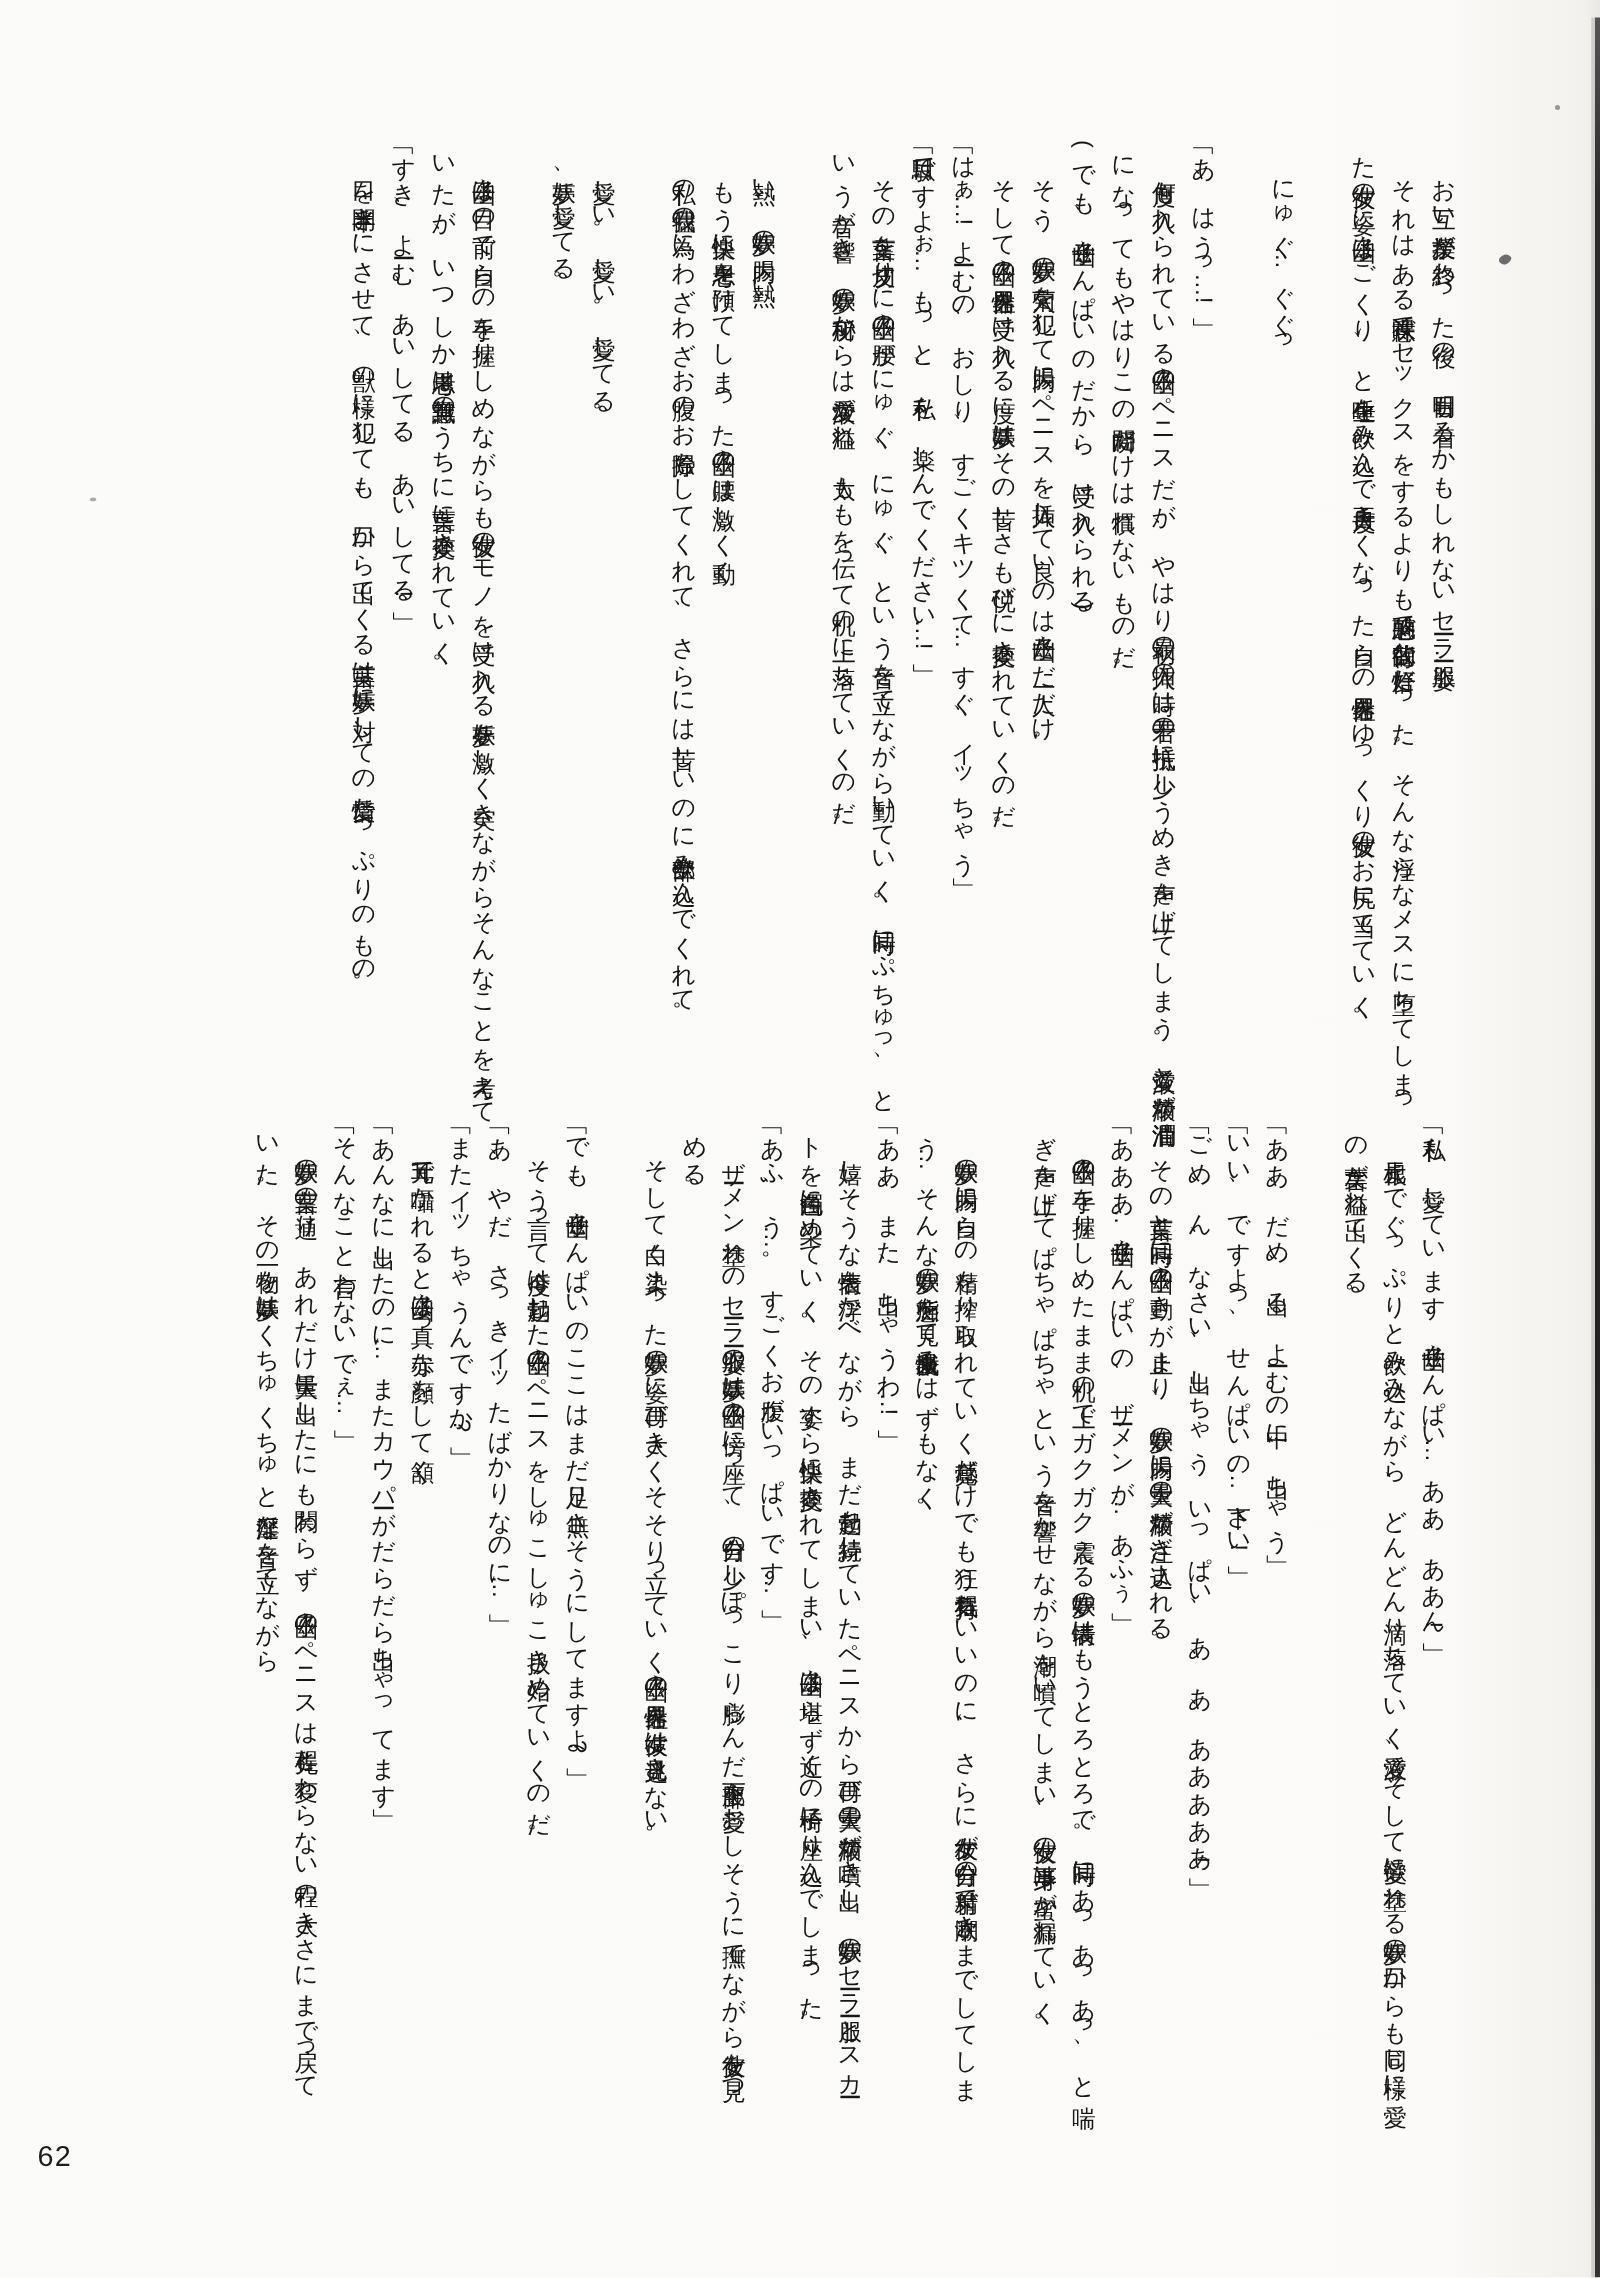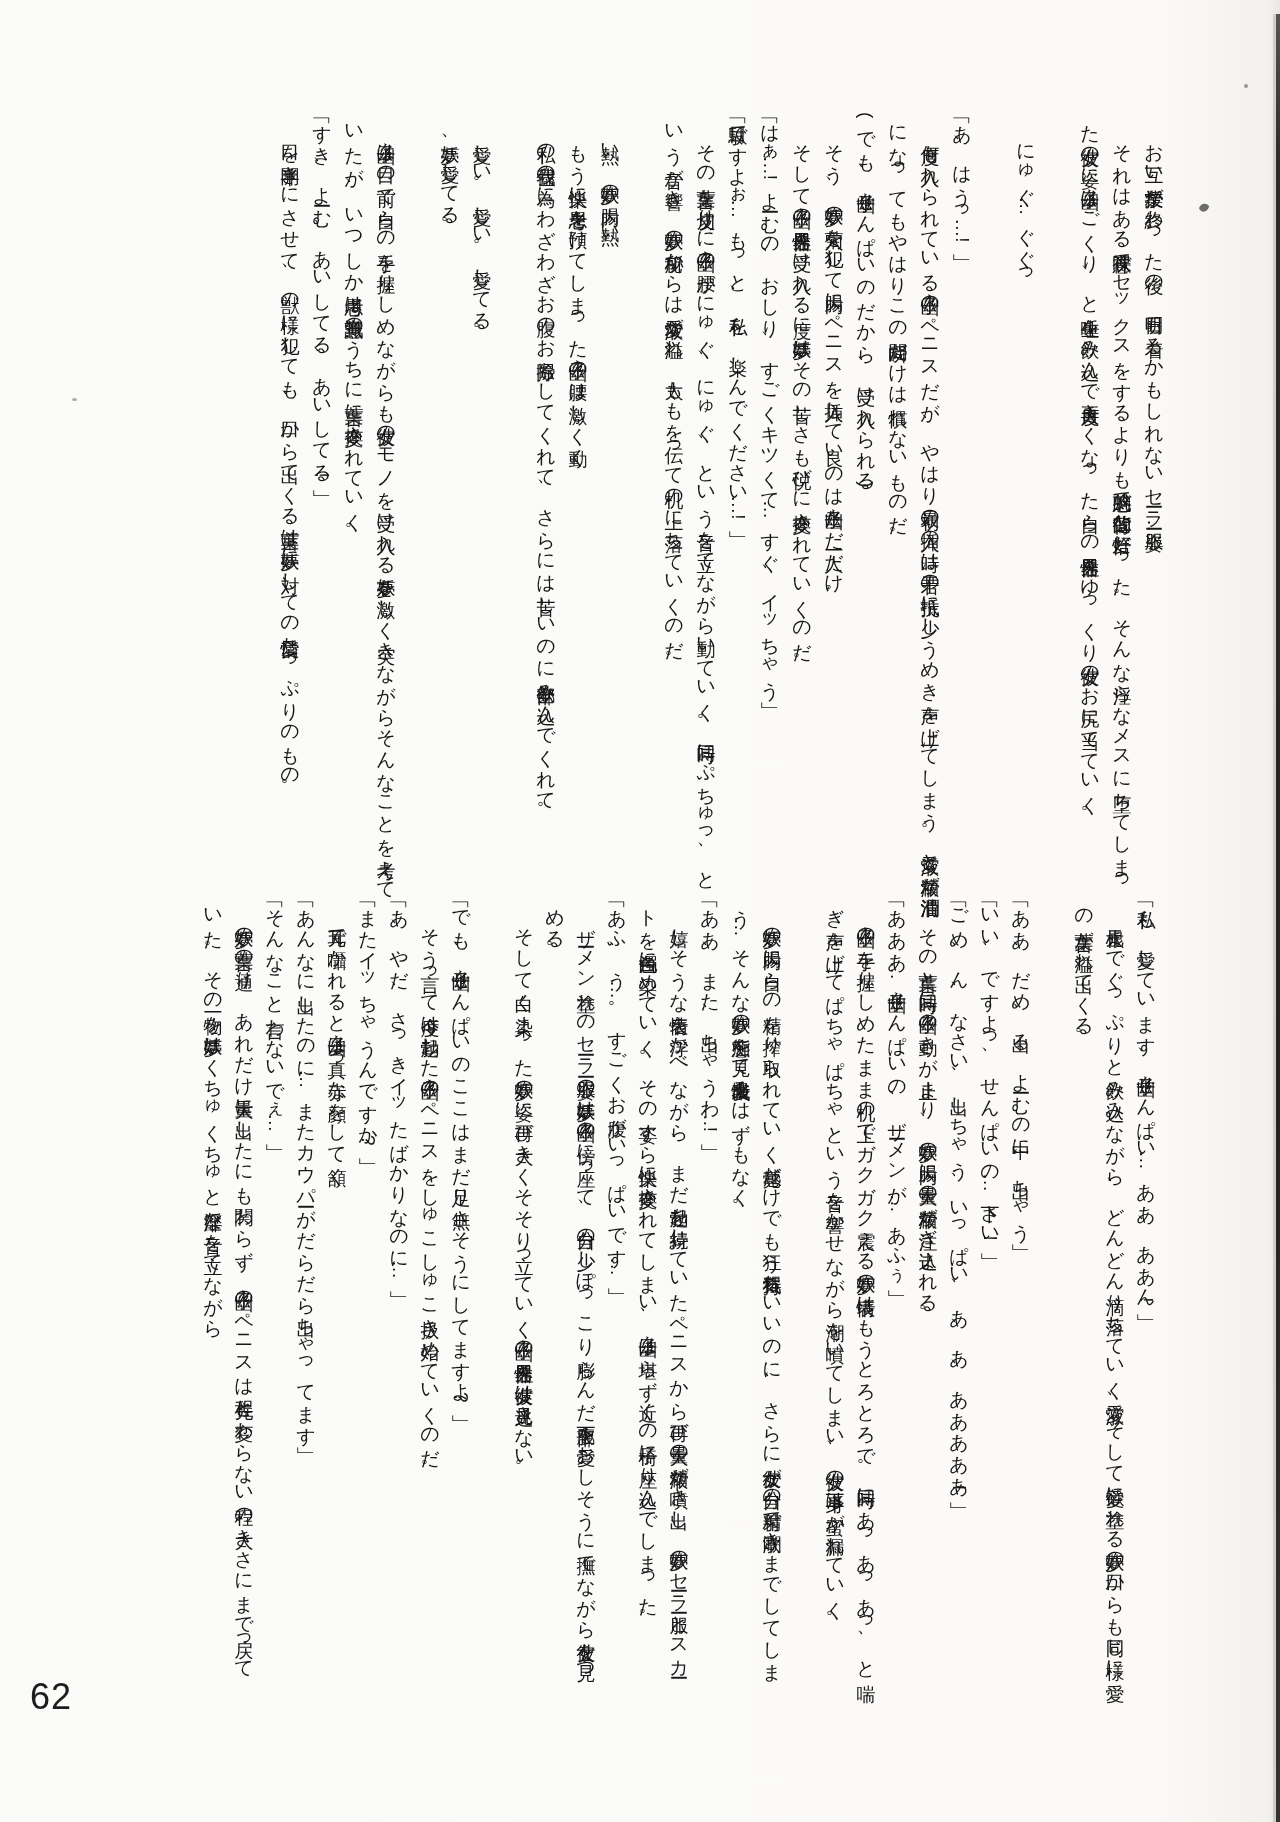--- a/index.html
+++ b/index.html
@@ -29,22 +29,22 @@
   .top-block{
     top:112px; right:110px; height:782px;
     line-height:32px;
   }
   .bottom-block{
     top:896px; right:118px; height:782px;
     line-height:31px;
   }
   .page-number{
     position:absolute;
-    left:30px; top:1676px;
-    font-size:36px;
+    left:30px; top:1712px;
+    font-size:23px;
     letter-spacing:1px;
     color:#1d1d1d;
   }
   .scan-edge{
     position:absolute;
     right:0; top:14px; bottom:0; width:4px;
     background:linear-gradient(180deg,#555 0,#2b2b2b 8%,#222 60%,#333 100%);
   }
   .scan-edge-soft{
     position:absolute;

